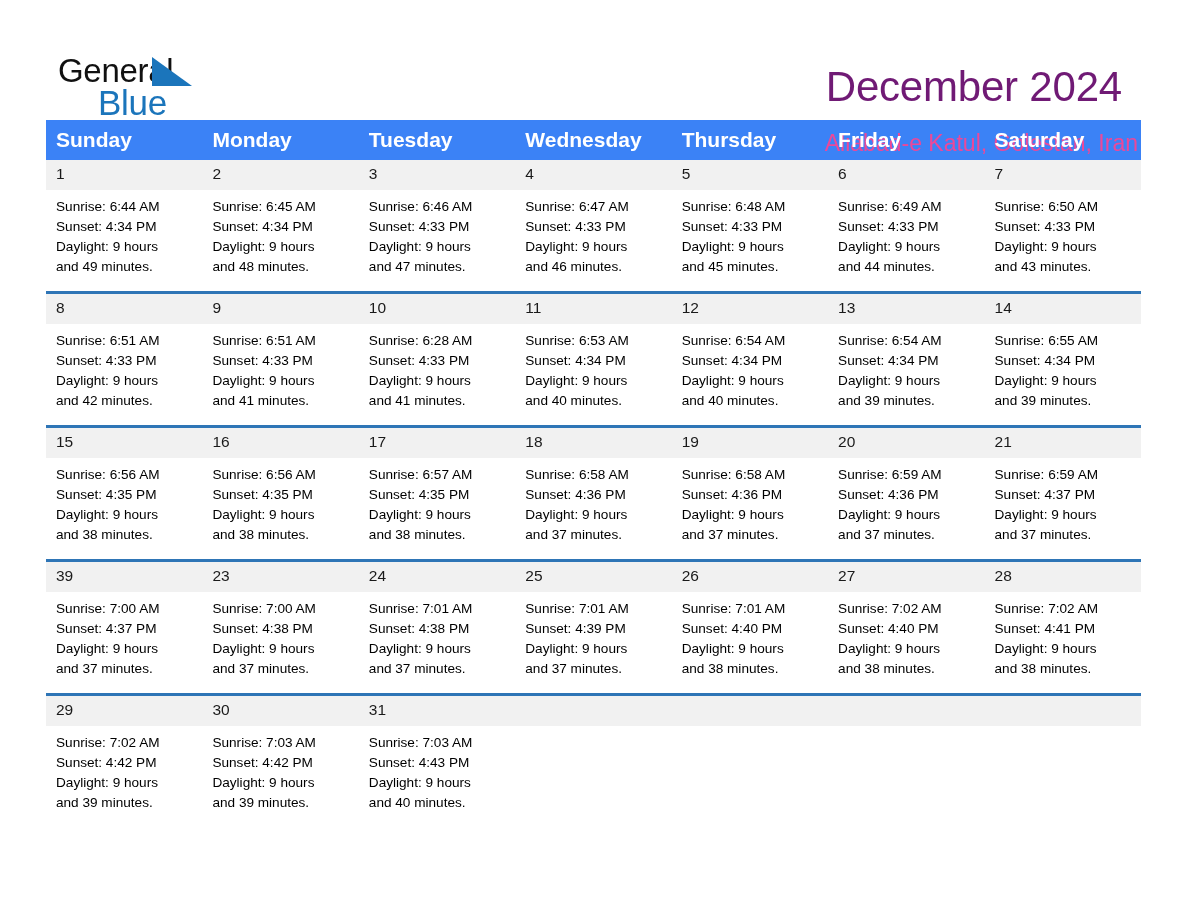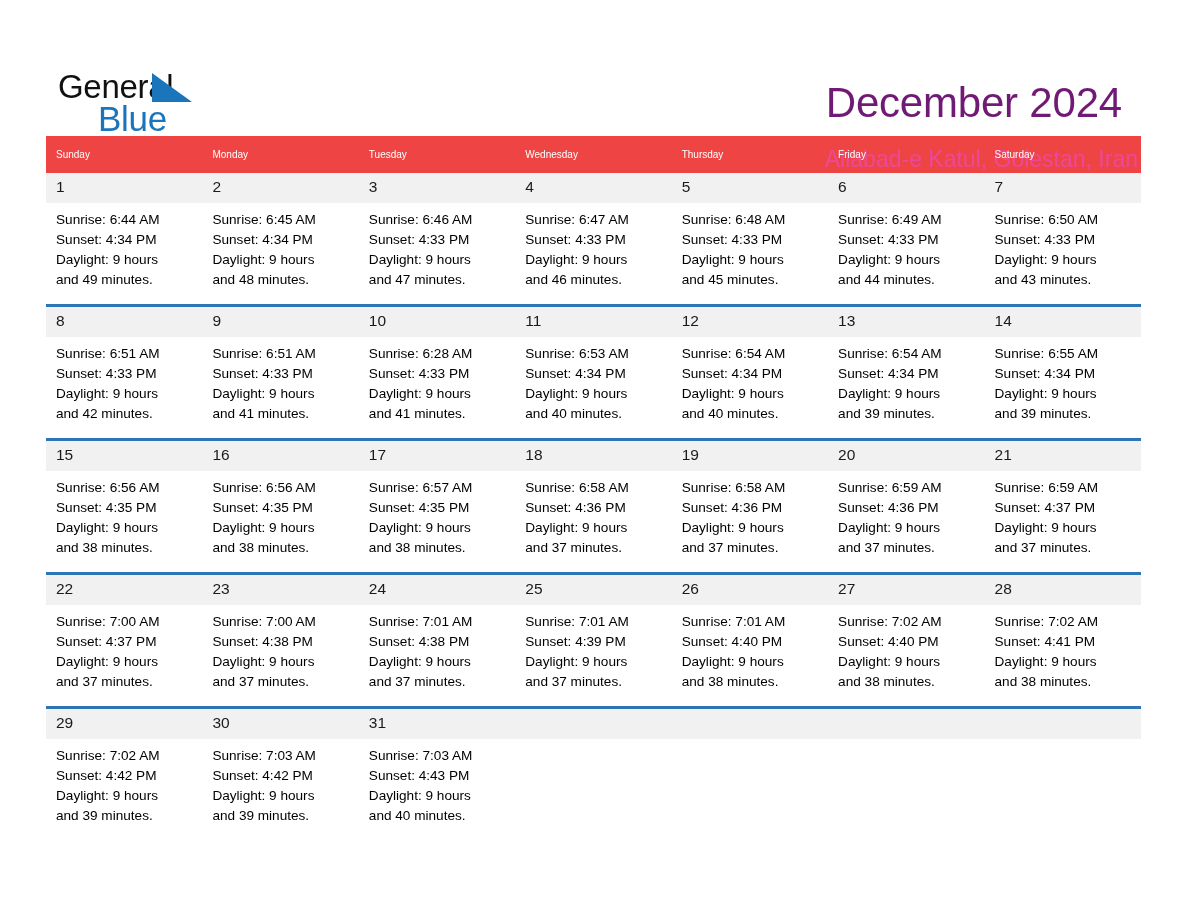--- a/index.html
+++ b/index.html
@@ -12,21 +12,21 @@
     height: 918px;
     font-family: "Liberation Sans", sans-serif;
     color: #1a1a1a;
     overflow: hidden;
   }
   .page {
     position: relative;
     width: 1188px;
     height: 918px;
     box-sizing: border-box;
-    padding: 16px 46px;
+    padding: 0 46px;
   }
 
   
   .topbar {
     display: flex;
     align-items: flex-start;
     justify-content: space-between;
     padding-top: 46px;
     height: 104px;
     box-sizing: border-box;
@@ -87,24 +87,24 @@
   }
 
   
   .calendar {
     width: 1095px;
     margin-top: 16px;
     border-collapse: collapse;
     table-layout: fixed;
   }
   .calendar th {
-    background: #ef4444;
+    background: #3b82f6;
     color: #ffffff;
-    font-weight: normal;
-    font-size: 10px;
+    font-weight: bold;
+    font-size: 21px;
     text-align: left;
     padding: 8px 0 8px 10px;
     height: 21px;
     border: none;
   }
   .calendar td {
     vertical-align: top;
     padding: 0;
     border: none;
     border-top: 3px solid #2e75b6;
@@ -364,21 +364,21 @@
             <div>Sunrise: 6:59 AM</div>
             <div>Sunset: 4:37 PM</div>
             <div>Daylight: 9 hours</div>
             <div>and 37 minutes.</div>
           </div>
         </td>
       </tr>
 
       <tr class="week-row">
         <td>
-          <div class="daynum">22</div>
+          <div class="daynum">39</div>
           <div class="details">
             <div>Sunrise: 7:00 AM</div>
             <div>Sunset: 4:37 PM</div>
             <div>Daylight: 9 hours</div>
             <div>and 37 minutes.</div>
           </div>
         </td>
         <td>
           <div class="daynum">23</div>
           <div class="details">

